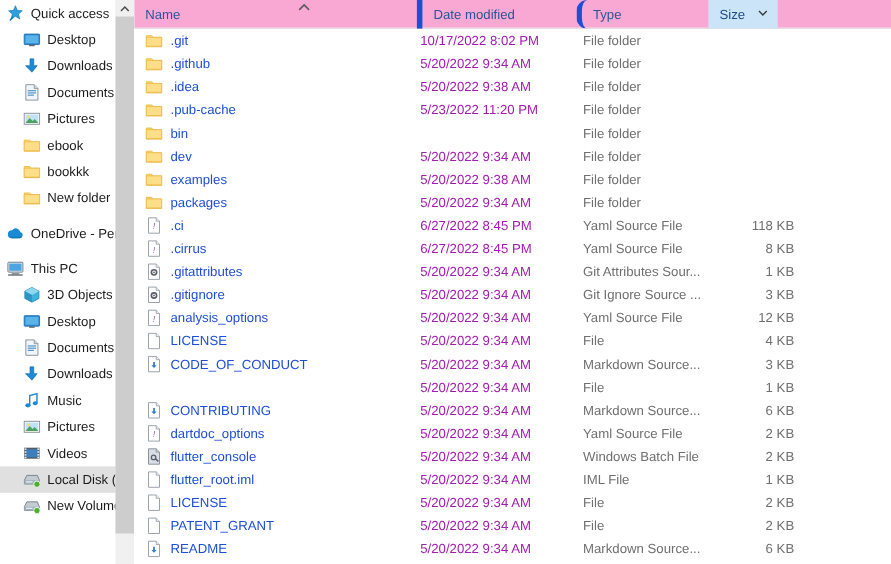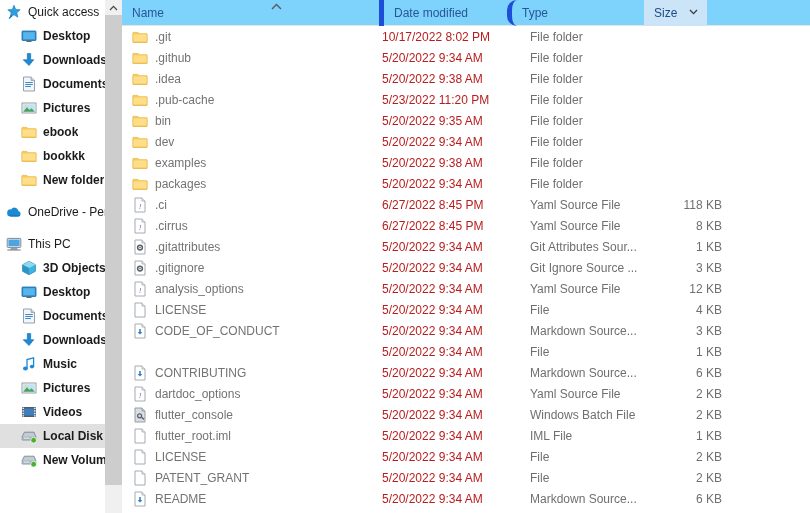--- a/index.html
+++ b/index.html
@@ -37,21 +37,21 @@
     margin-right: 5px;
     position: relative;
     display: inline-block;
   }
   .nav-item .lbl { overflow: hidden; }
   .nav-item .pin {
     position: absolute; right: 6px; top: 6px;
     width: 11px; height: 11px;
   }
   .lvl0 { padding-left: 6px; }
-  .lvl1 { padding-left: 21px; font-weight: bold; }
+  .lvl1 { padding-left: 21px; }
   .spacer8 { height: 8px; }
 
   
   .sb-track {
     position: absolute; right: 0; top: 0;
     width: 17px; height: 513px;
     background: #f0f0f0;
   }
   .sb-up {
     position: absolute; top: 0; left: 0;
@@ -69,21 +69,21 @@
   .content {
     position: relative;
     flex: 1 1 auto;
     height: 513px;
     background: #ffffff;
     overflow: hidden;
   }
   .col-header {
     position: relative;
     height: 26px;
-    background: #7dd3fc;
+    background: #f9a8d4;
     border-bottom: 1px solid #e5e5e5;
   }
   .ch {
     position: absolute; top: 0;
     height: 26px;
     display: flex; align-items: center;
     font-size: 12px;
     color: #2a5598;
     padding-left: 10px;
     white-space: nowrap;
@@ -100,31 +100,31 @@
   .row {
     position: relative;
     height: 21px;
     display: flex; align-items: center;
     font-size: 12px;
     white-space: nowrap;
   }
   .c-name {
     position: absolute; left: 0; top: 0;
     height: 21px; display: flex; align-items: center;
-    color: #737373;
+    color: #1d4ed8;
   }
   .c-name .fico {
     width: 16px; height: 16px; flex: 0 0 16px;
     margin: 0 7px 0 10px;
     position: relative;
   }
   .c-date {
     position: absolute; left: 260px; top: 0;
     height: 21px; display: flex; align-items: center;
-    color: #b91c1c;
+    color: #a21caf;
   }
   .c-type {
     position: absolute; left: 408px; top: 0;
     height: 21px; display: flex; align-items: center;
     color: #6f6f6f;
   }
   .c-size {
     position: absolute; left: 505px; width: 95px; top: 0;
     height: 21px; display: flex; align-items: center; justify-content: flex-end;
     color: #6f6f6f;
@@ -375,21 +375,21 @@
         <span>Name</span>
       </div>
       <svg class="sort-caret" width="13" height="7" viewBox="0 0 13 7">
         <path d="M2 6 L6.5 1.5 L11 6" fill="none" stroke="#5a5a5a" stroke-width="1.4"></path>
       </svg>
 
       <div class="ch sep" style="left:257px; width:148px;">
         <span>Date modified</span>
       </div>
 
-      <div class="ch sep" style="left:385px; width:117px;border-radius:10px;">
+      <div class="ch sep" style="left:402px; width:117px;border-radius:10px;">
         <span>Type</span>
       </div>
 
       <div class="ch active" style="left:522px; width:63px;">
         <span>Size</span>
         <svg class="chev" width="9" height="6" viewBox="0 0 9 6">
           <path d="M1 1 L4.5 4.6 L8 1" fill="none" stroke="#3a3a3a" stroke-width="1.3"></path>
         </svg>
       </div>
     </div>
@@ -454,21 +454,20 @@
         <div class="row">
           <div class="c-name">
             <span class="fico">
               <svg width="16" height="16" viewBox="0 0 16 16">
                 <path d="M1 3.4h5l1.3 1.5H15v8.6H1z" fill="#ffd866" stroke="#e8b33c" stroke-width=".7"></path>
                 <path d="M1 4.9h14v8.1H1z" fill="#ffde8a" stroke="#e8b33c" stroke-width=".6"></path>
               </svg>
             </span>
             <span>bin</span>
           </div>
-          <div class="c-date">5/20/2022 9:35 AM</div>
           <div class="c-type">File folder</div>
           <div class="c-size"></div>
         </div>
         <div class="row">
           <div class="c-name">
             <span class="fico">
               <svg width="16" height="16" viewBox="0 0 16 16">
                 <path d="M1 3.4h5l1.3 1.5H15v8.6H1z" fill="#ffd866" stroke="#e8b33c" stroke-width=".7"></path>
                 <path d="M1 4.9h14v8.1H1z" fill="#ffde8a" stroke="#e8b33c" stroke-width=".6"></path>
               </svg>

